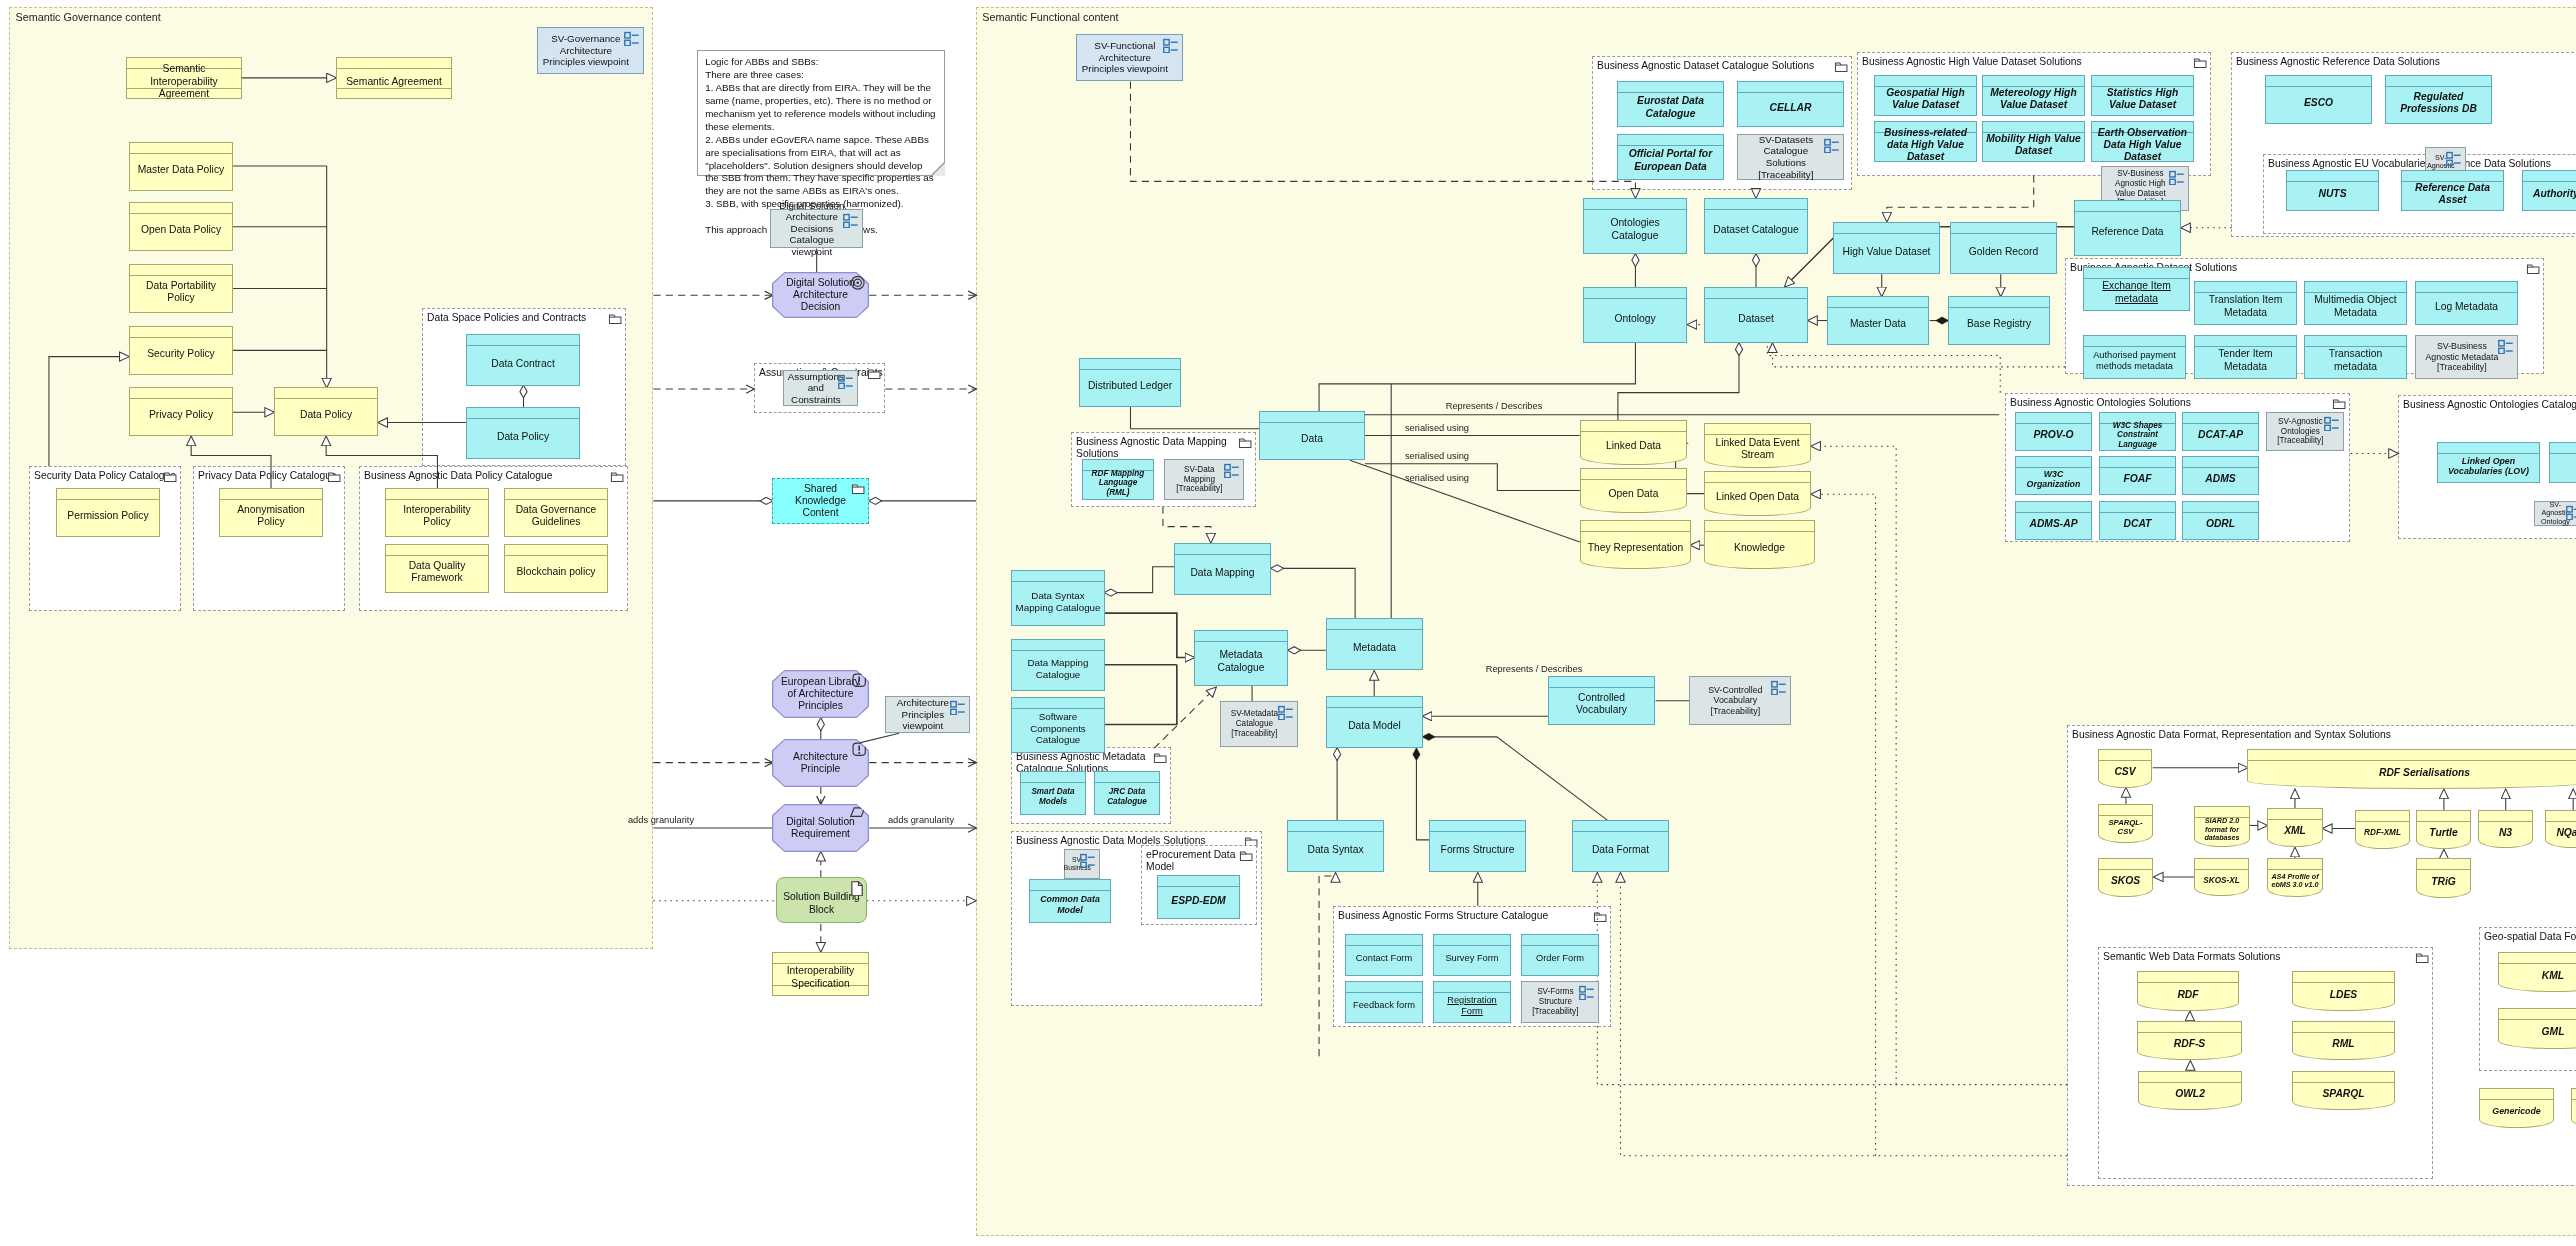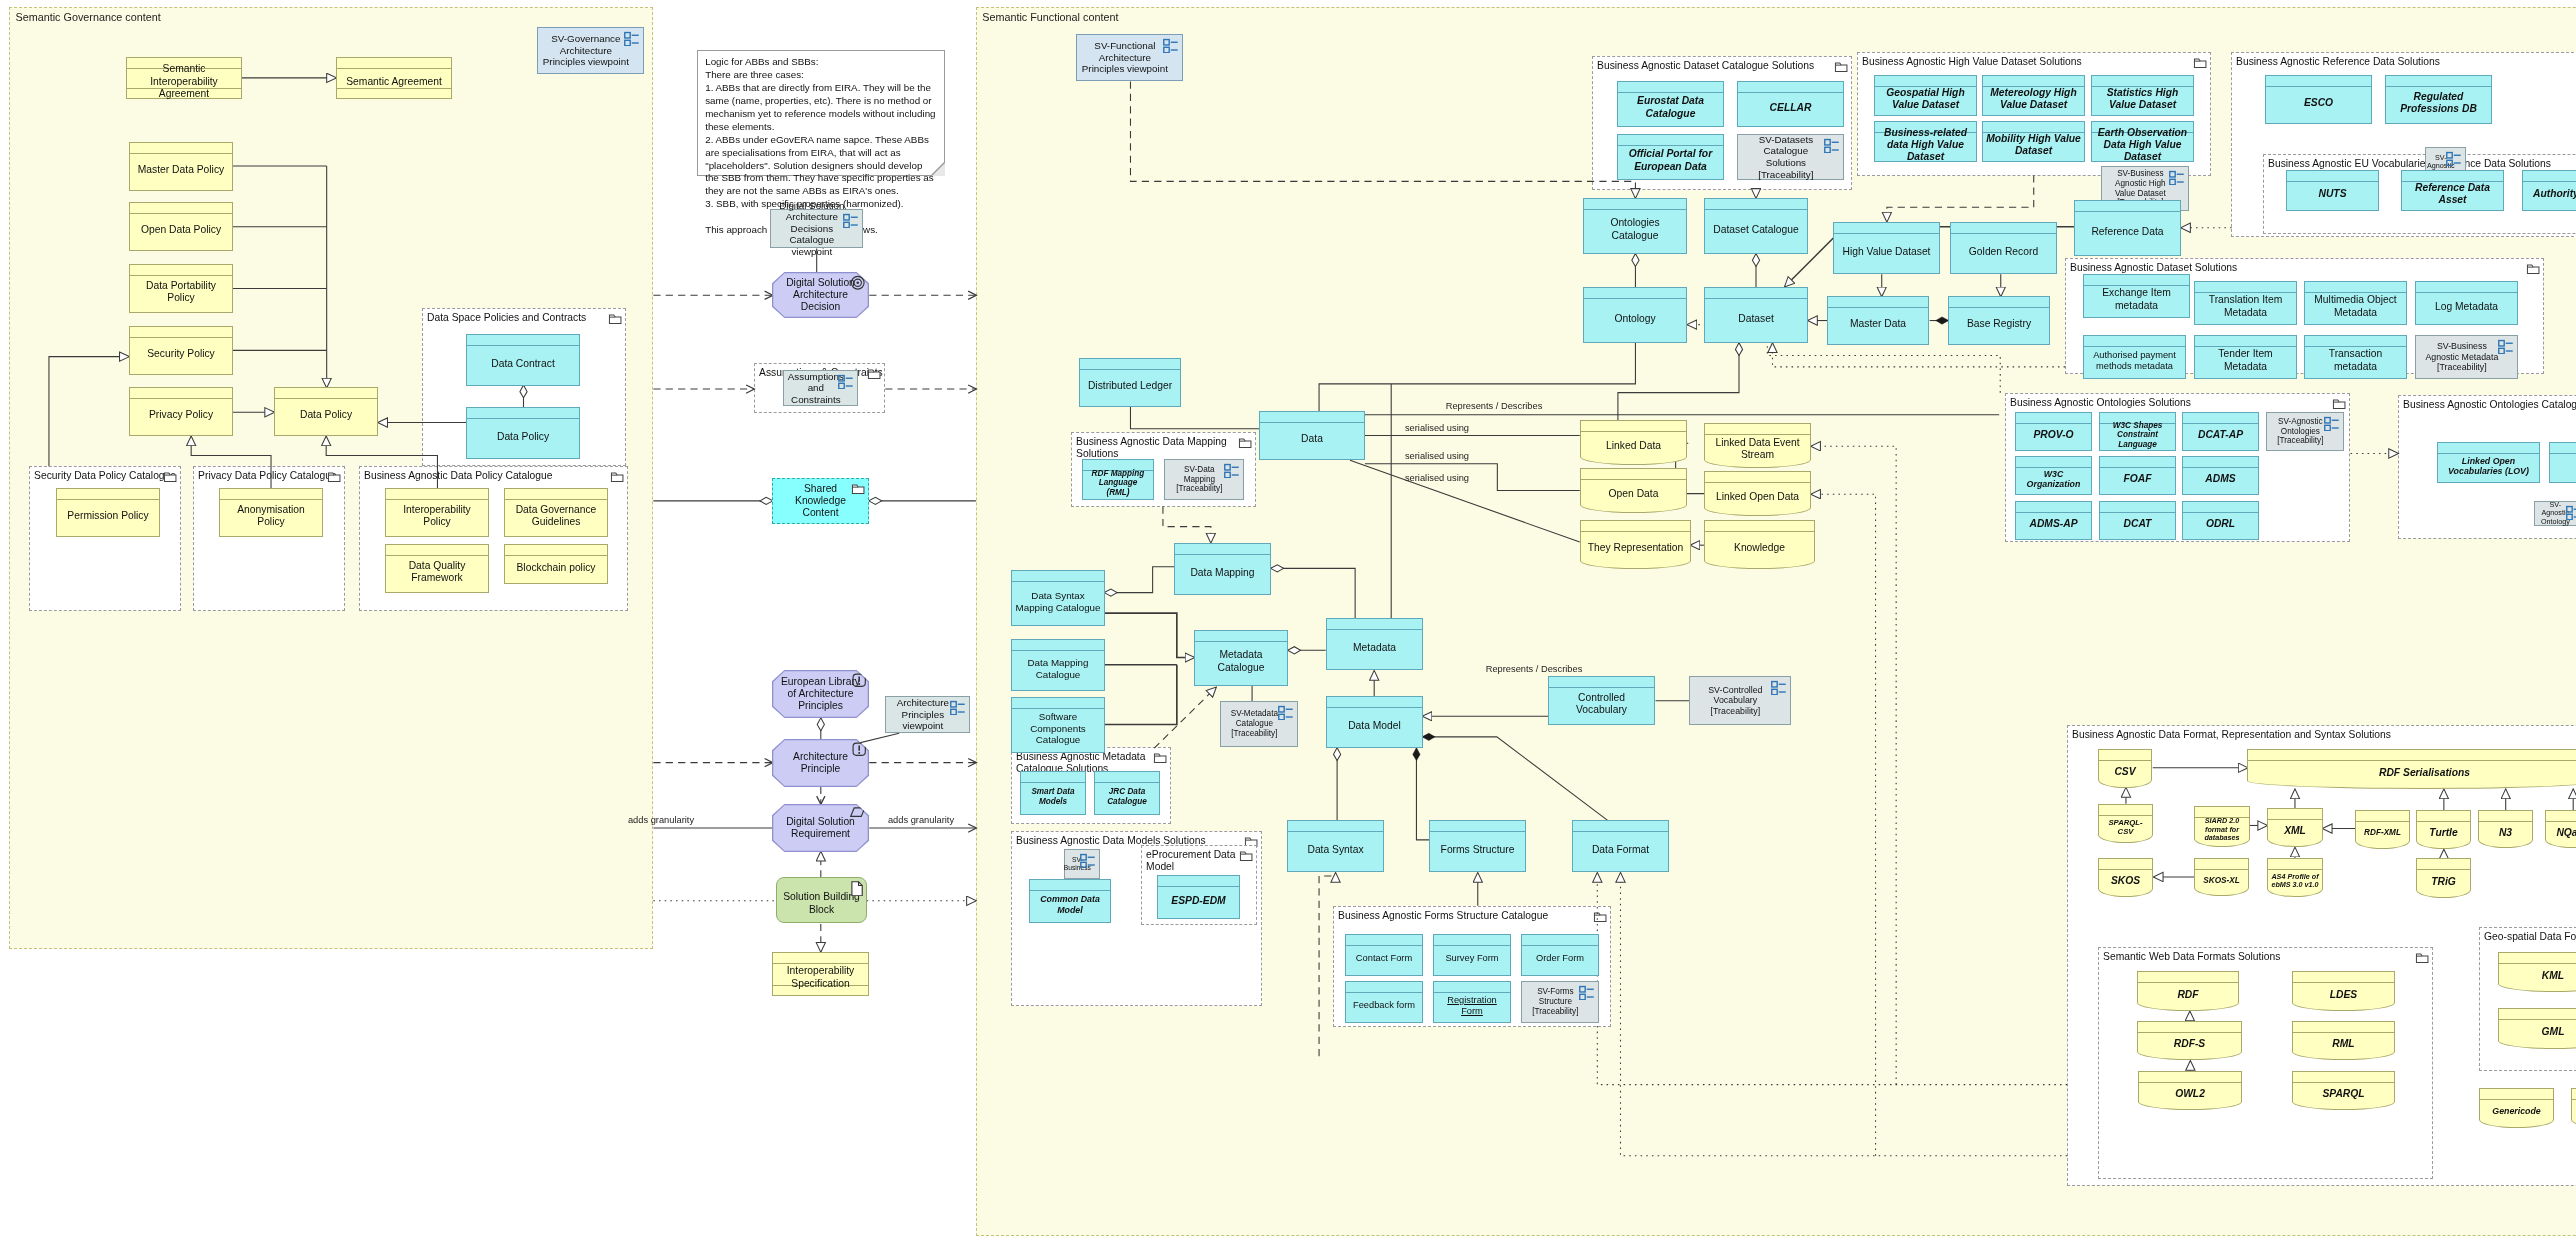--- a/index.html
+++ b/index.html
@@ -350,21 +350,21 @@
         <span class="nlabel">Interoperability Policy</span>
       </div>
       <div class="node oy" style="left: 504px; top: 488px; width: 104px; height: 49px;">
         <span class="band"></span>
         <span class="nlabel">Data Governance Guidelines</span>
       </div>
       <div class="node oy" style="left: 385px; top: 544px; width: 104px; height: 49px;">
         <span class="band"></span>
         <span class="nlabel">Data Quality Framework</span>
       </div>
-      <div class="node oy" style="left: 504px; top: 544px; width: 104px; height: 40px;">
+      <div class="node oy" style="left: 504px; top: 544px; width: 104px; height: 49px;">
         <span class="band"></span>
         <span class="nlabel">Blockchain policy</span>
       </div>
       <div class="node note" style="left: 697px; top: 50px; width: 248px; height: 126px;">
         <span class="nlabel">Logic for ABBs and SBBs:
 There are three cases:
 1. ABBs that are directly from EIRA. They will be the same (name, properties, etc). There is no method or mechanism yet to reference models without including these elements.
 2. ABBs under eGovERA name sapce. These ABBs are specialisations from EIRA, that will act as "placeholders". Solution designers should develop the SBB from them. They have specific properties as they are not the same ABBs as EIRA's ones.
 3. SBB, with specific properties (harmonized).
 
@@ -572,21 +572,21 @@
         <span class="nlabel">Dataset</span>
       </div>
       <div class="node cy" style="left: 1827px; top: 296px; width: 102px; height: 49px;">
         <span class="band"></span>
         <span class="nlabel">Master Data</span>
       </div>
       <div class="node cy" style="left: 1948px; top: 296px; width: 102px; height: 49px;">
         <span class="band"></span>
         <span class="nlabel">Base Registry</span>
       </div>
-      <div class="node cy" style="left: 2083px; top: 274px; width: 107px; height: 44px;">
+      <div class="node cy" style="left: 2083px; top: 267px; width: 107px; height: 44px; text-decoration: underline;">
         <span class="band"></span>
         <span class="nlabel">Exchange Item metadata</span>
       </div>
       <div class="node cy" style="left: 2194px; top: 281px; width: 103px; height: 44px;">
         <span class="band"></span>
         <span class="nlabel">Translation Item Metadata</span>
       </div>
       <div class="node cy" style="left: 2304px; top: 281px; width: 103px; height: 44px;">
         <span class="band"></span>
         <span class="nlabel">Multimedia Object Metadata</span>

